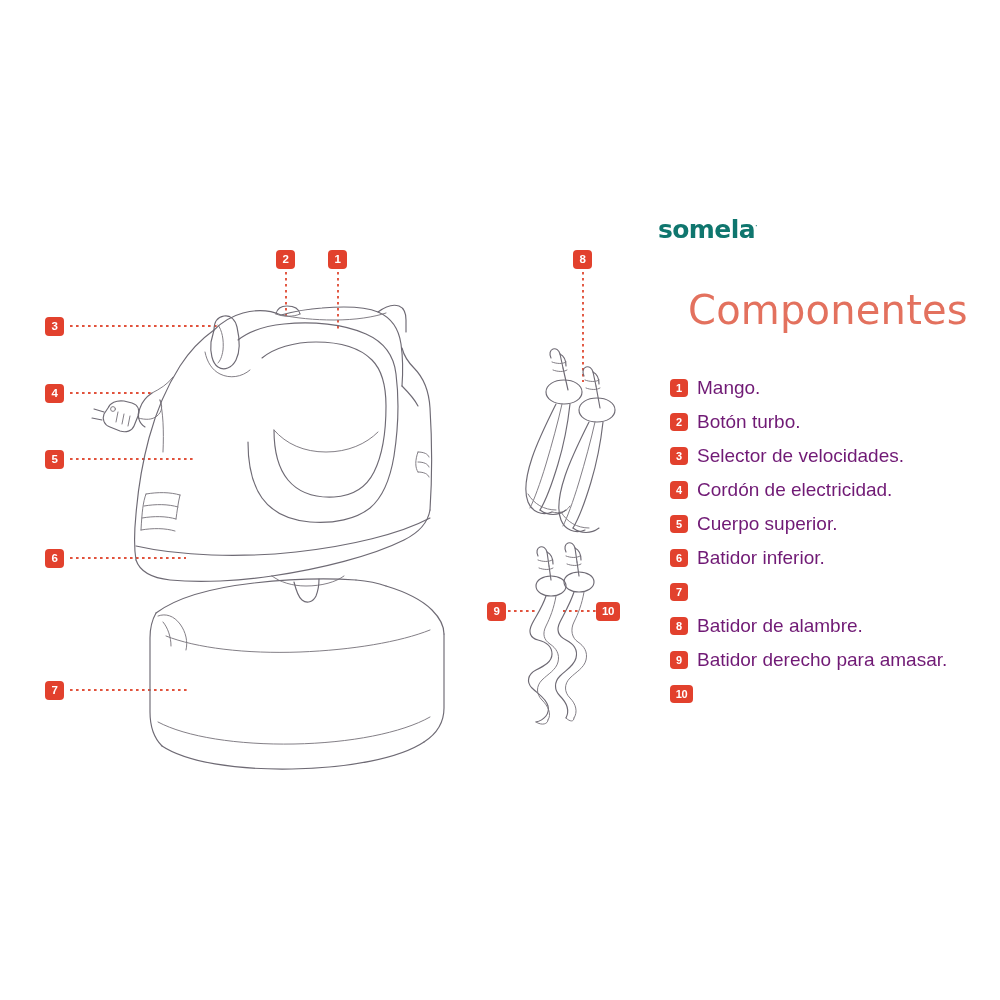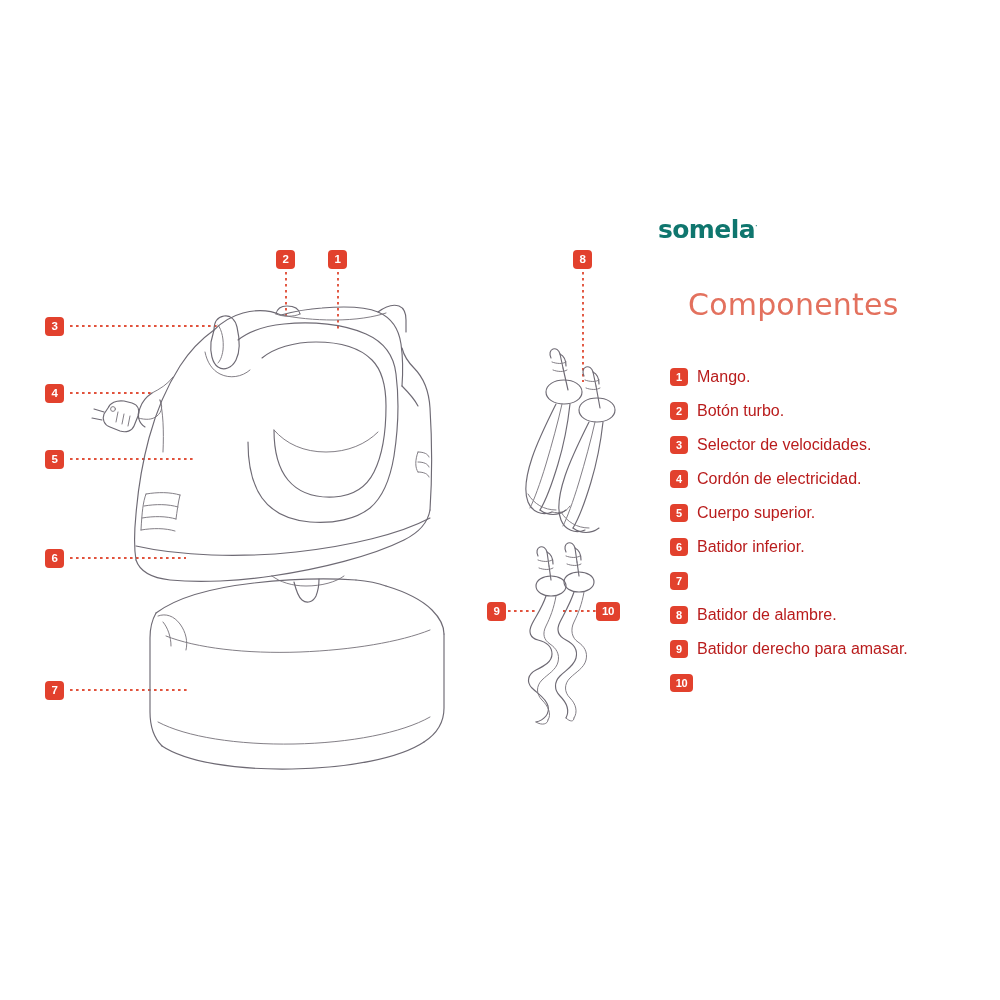--- a/index.html
+++ b/index.html
@@ -89,21 +89,21 @@
     display: inline-block;
   }
   #logo .tm {
     font-size: 8px;
     vertical-align: super;
     font-weight: normal;
     letter-spacing: 0;
   }
   #panel-title {
     font-family: "DejaVu Sans", sans-serif;
-    font-size: 30px;
+    font-size: 40px;
     font-weight: normal;
     color: #e3715e;
     margin: 43px 0 0 40px;
     letter-spacing: 0.2px;
   }
   #component-list {
     list-style: none;
     margin: 38px 0 0 22px;
     padding: 0;
   }
@@ -119,22 +119,22 @@
     height: 18px;
     font-size: 11px;
     margin-right: 9px;
   }
   .list-badge.wide {
     width: 23px;
     margin-right: 4px;
   }
   .list-label {
     font-family: "Liberation Sans", sans-serif;
-    font-size: 16px;
-    color: #b91c1c;
+    font-size: 19px;
+    color: #701a75;
     white-space: nowrap;
   }
 </style>
 </head>
 <body>
 
 <div id="page">
 
   <svg id="diagram-svg" viewBox="0 0 1000 1000">
 

